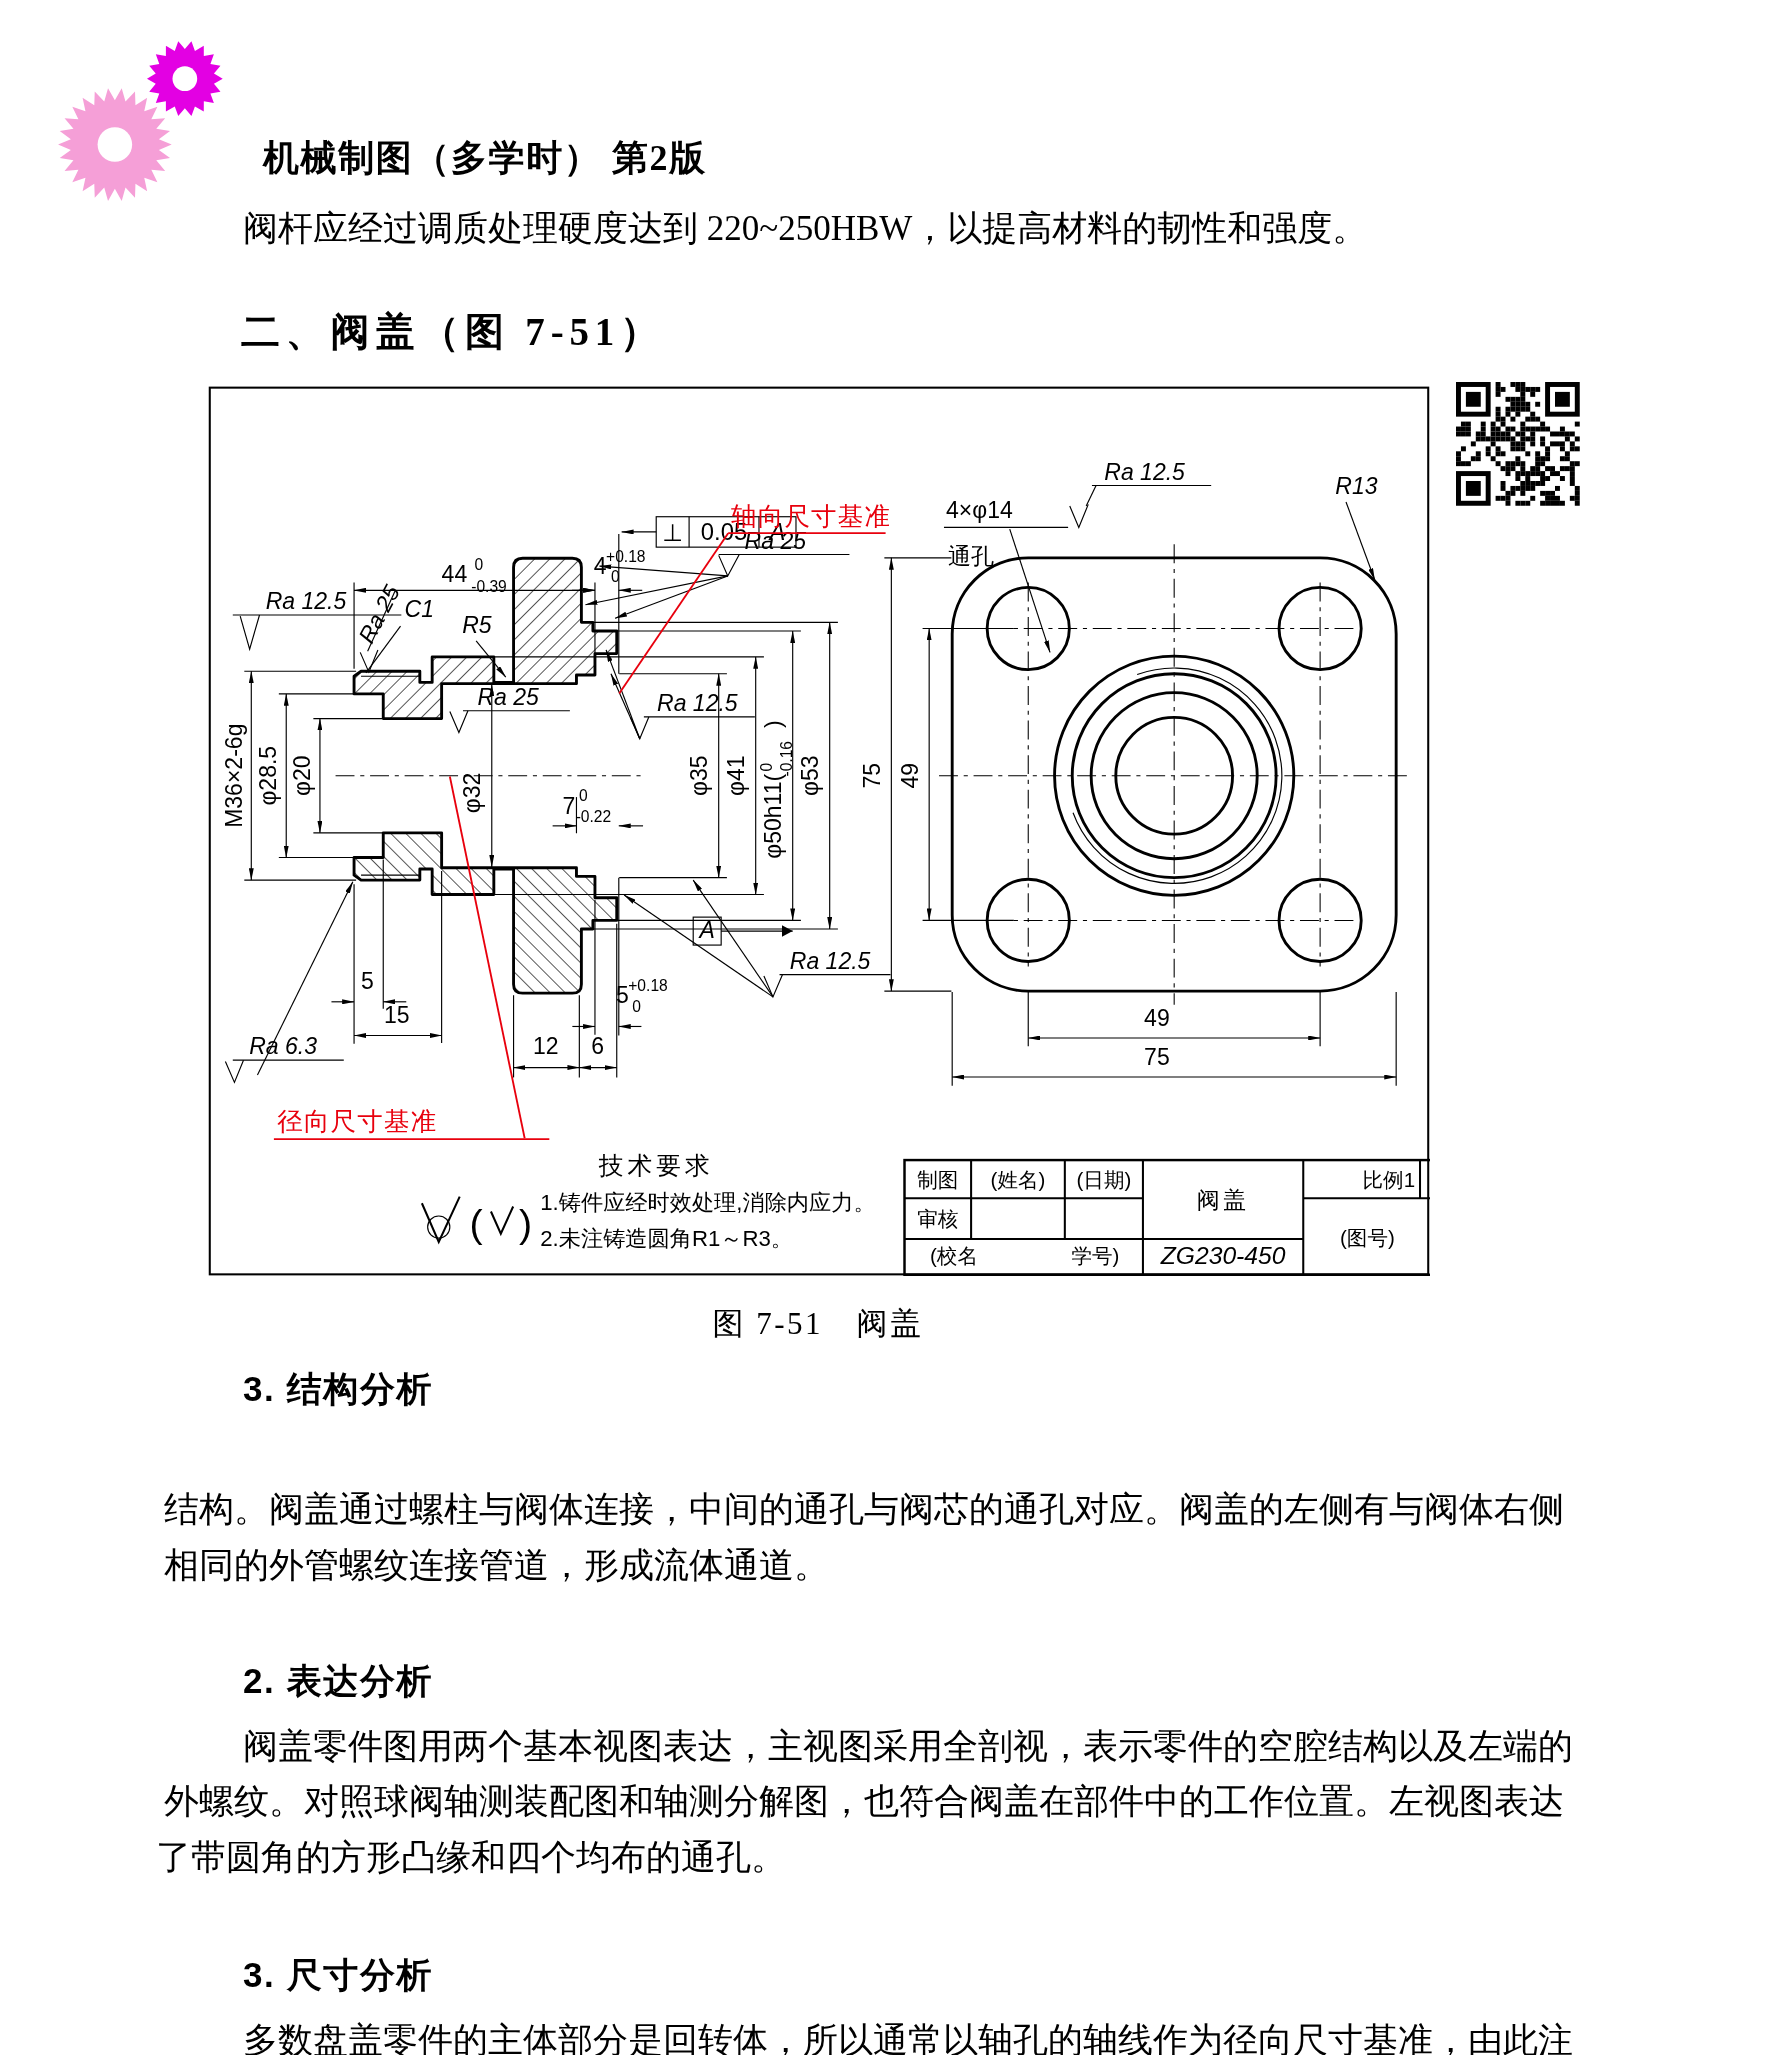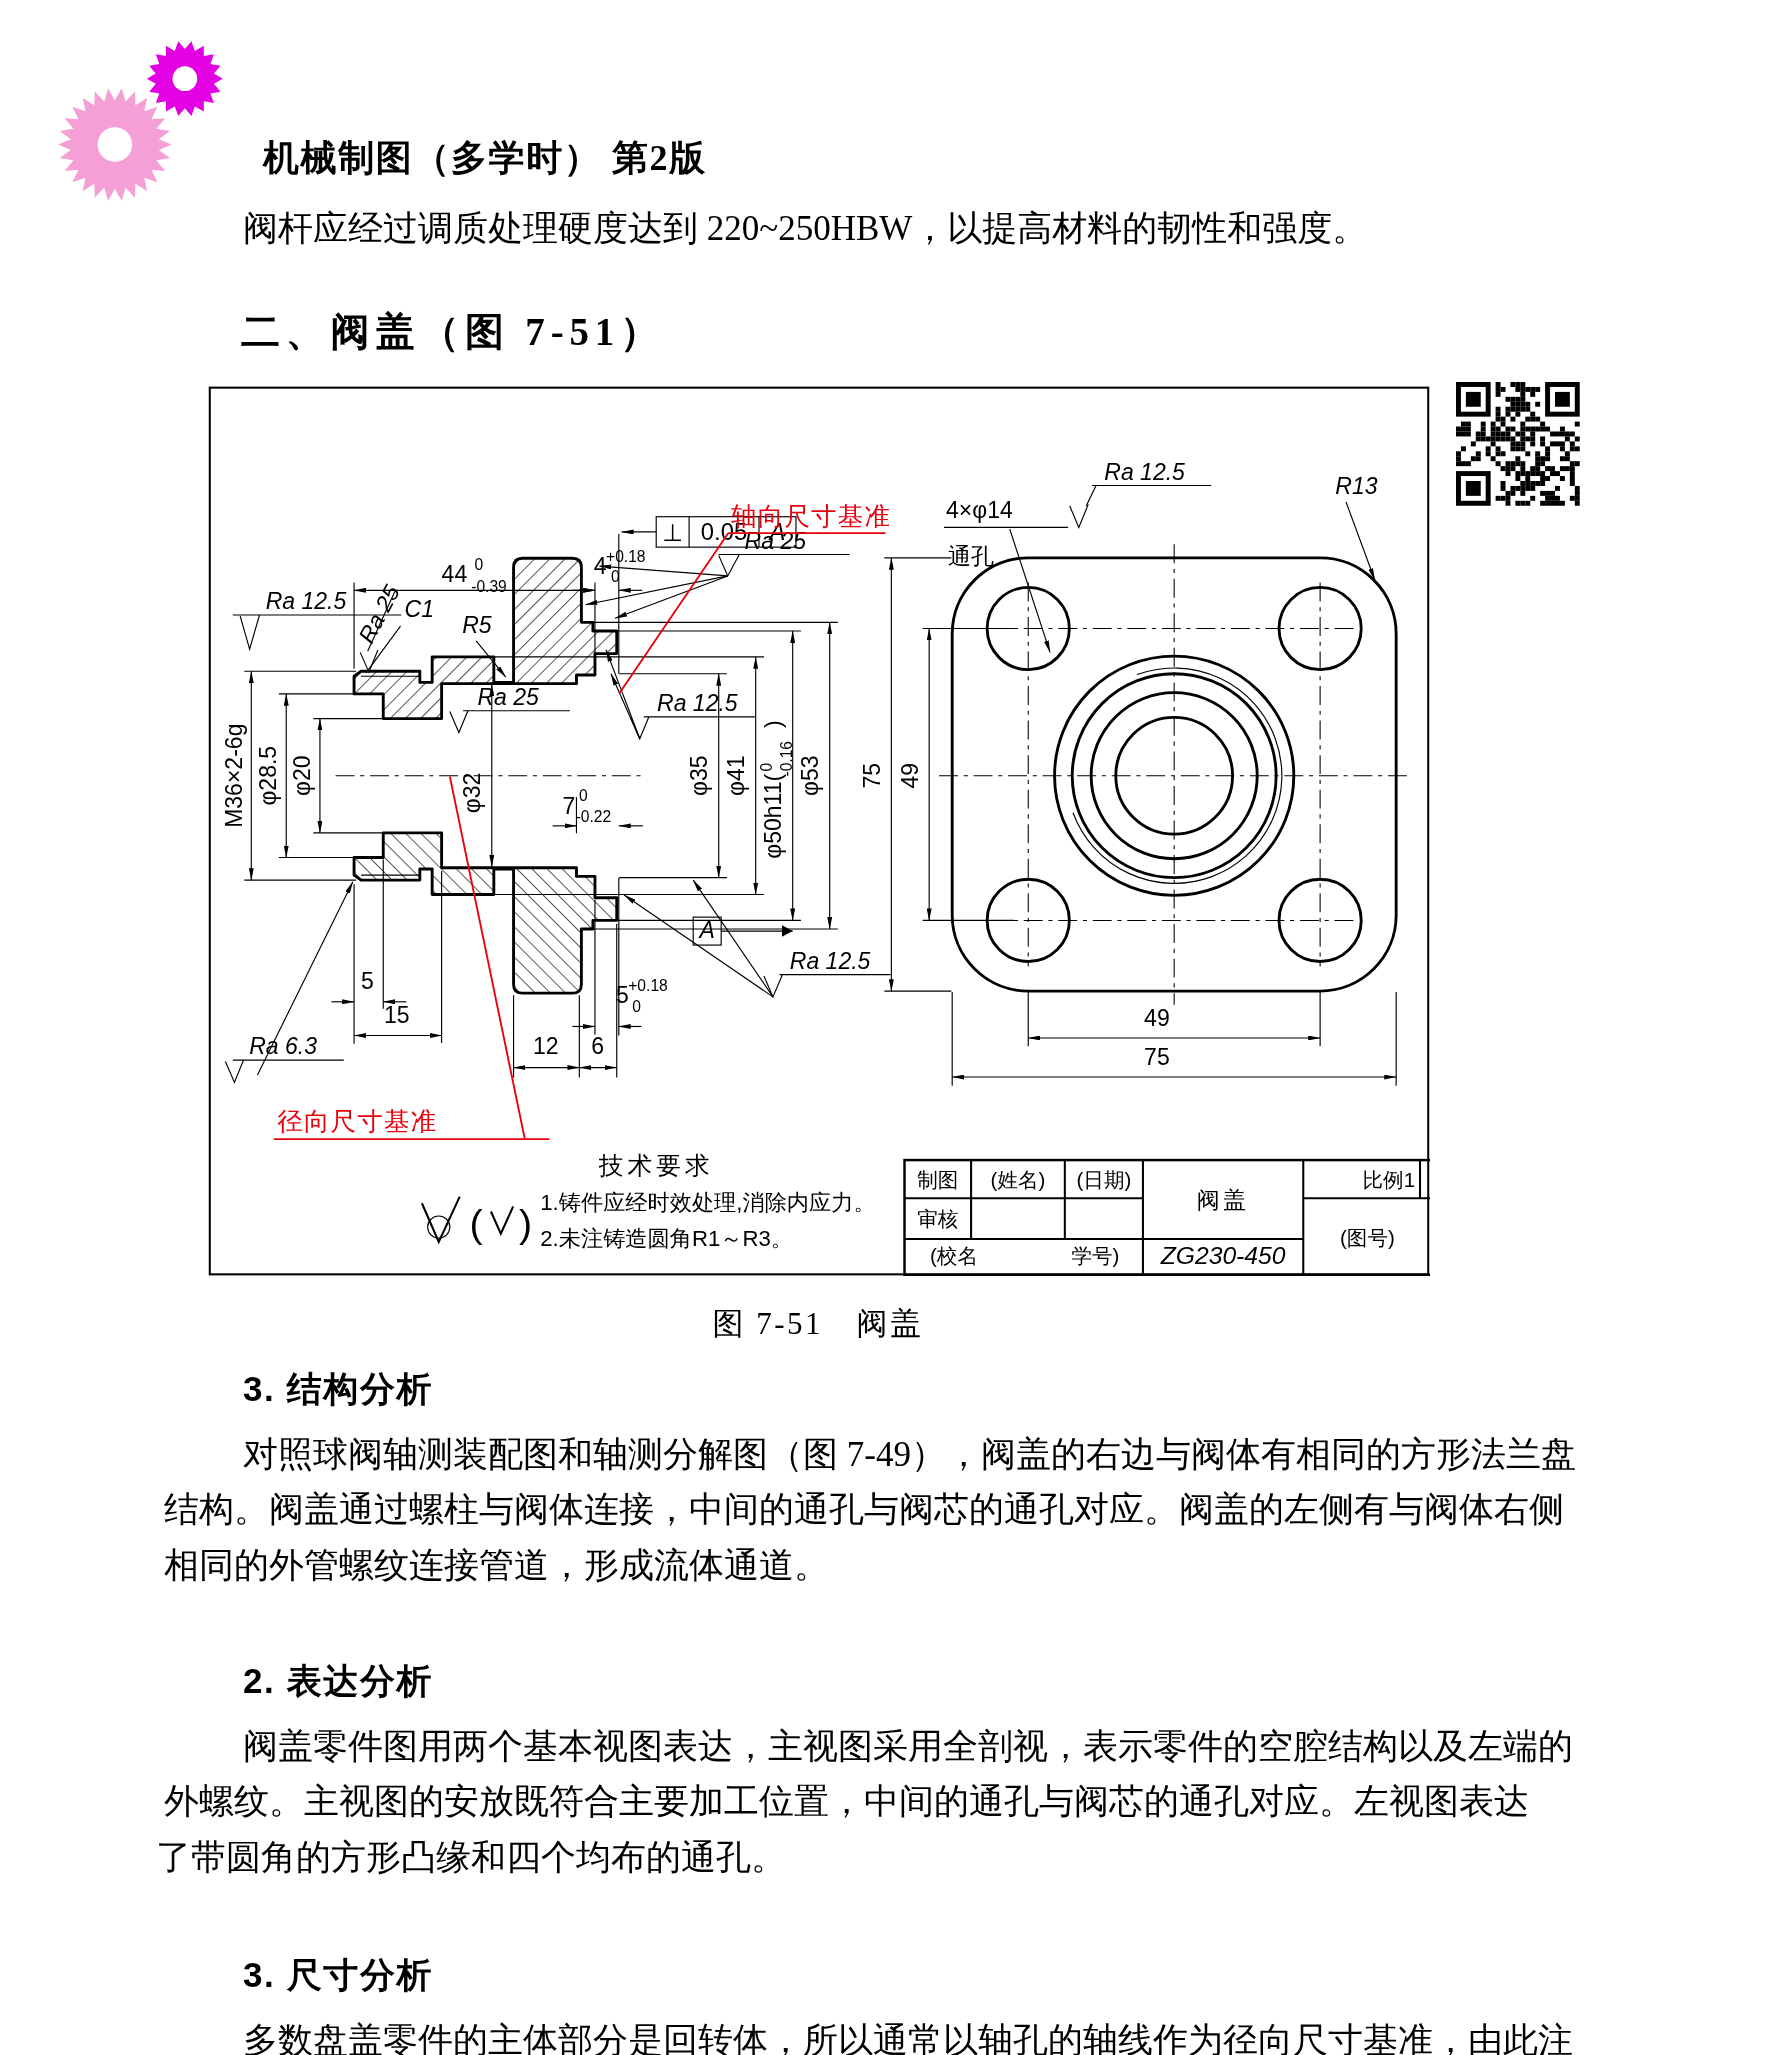--- a/index.html
+++ b/index.html
@@ -553,26 +553,25 @@
       <rect x="228" y="12" width="60" height="60" fill="#fff"></rect>
       <rect x="240" y="24" width="36" height="36" fill="#000"></rect>
       <rect x="0" y="216" width="84" height="84" fill="#000"></rect>
       <rect x="12" y="228" width="60" height="60" fill="#fff"></rect>
       <rect x="24" y="240" width="36" height="36" fill="#000"></rect>
     </svg>
 
   <div class="abs caption" style="left:530px;top:1303px">图 7-51　阀盖</div>
 
   <div class="abs sec-head" style="left:243px;top:1366px">3. 结构分析</div>
-  <div class="abs body-line" style="left:243px;top:1427px">对照球阀轴测装配图和轴测分解图（图 7-49），阀盖的右边与阀体有相同的方形法兰盘</div>
   <div class="abs body-line" style="left:164px;top:1482px">结构。阀盖通过螺柱与阀体连接，中间的通孔与阀芯的通孔对应。阀盖的左侧有与阀体右侧</div>
   <div class="abs body-line" style="left:164px;top:1538px">相同的外管螺纹连接管道，形成流体通道。</div>
 
   <div class="abs sec-head" style="left:243px;top:1658px">2. 表达分析</div>
   <div class="abs body-line" style="left:243px;top:1719px">阀盖零件图用两个基本视图表达，主视图采用全剖视，表示零件的空腔结构以及左端的</div>
-  <div class="abs body-line" style="left:164px;top:1774px">外螺纹。主视图的安放既符合主要加工位置，中间的通孔与阀芯的通孔对应。左视图表达</div>
+  <div class="abs body-line" style="left:164px;top:1774px">外螺纹。对照球阀轴测装配图和轴测分解图，也符合阀盖在部件中的工作位置。左视图表达</div>
   <div class="abs body-line" style="left:156px;top:1830px">了带圆角的方形凸缘和四个均布的通孔。</div>
 
   <div class="abs sec-head" style="left:243px;top:1952px">3. 尺寸分析</div>
   <div class="abs body-line" style="left:243px;top:2013px">多数盘盖零件的主体部分是回转体，所以通常以轴孔的轴线作为径向尺寸基准，由此注</div>
 
 </div>
 
 
 </body></html>

